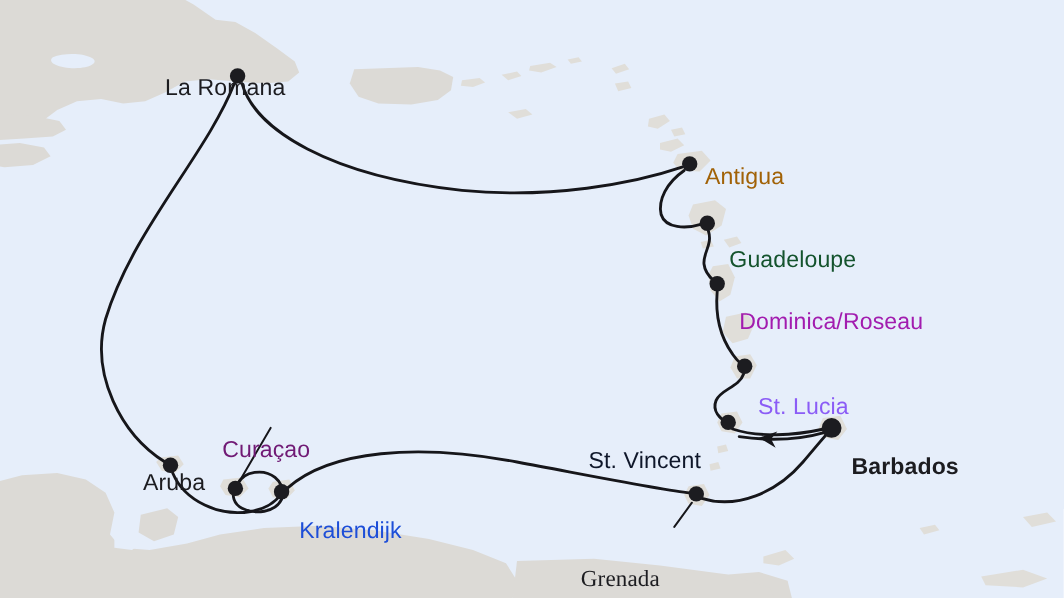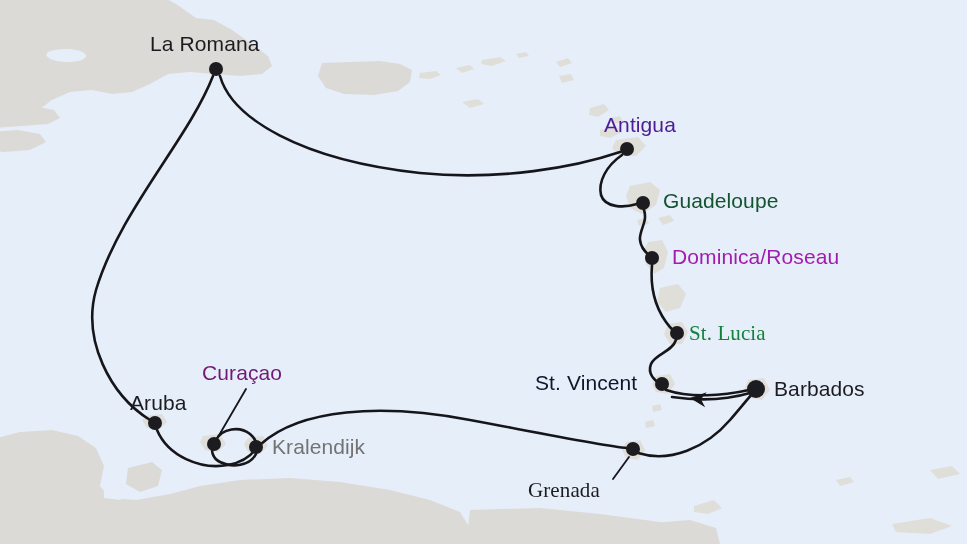--- a/index.html
+++ b/index.html
@@ -24,24 +24,25 @@
     display: block;
   }
   .port-label {
     position: absolute;
     font-family: "Liberation Sans", sans-serif;
     font-size: 21px;
     line-height: 21px;
     color: #1c1c20;
     white-space: nowrap;
     letter-spacing: 0.1px;
+    margin-top: 36px;
     -webkit-font-smoothing: antialiased;
   }
   .port-label.bold {
-    font-weight: normal;
+    font-weight: bold;
   }
 </style>
 </head>
 <body>
 
 <div id="map-root">
 
   <svg id="map-svg" viewBox="0 0 967 544">
     <defs></defs>
 
@@ -146,25 +147,25 @@
         <circle cx="155" cy="423" r="7" fill="#1c1c20"></circle>
       </g>
 
     <g id="arrow-layer" fill="#16161a">
         <path d="M 0 0 L -16 -7.5 L -11 0 L -16 7.5 Z" transform="translate(690,398) rotate(186)"></path>
       </g>
   </svg>
 
   <div id="label-layer">
       <div class="port-label" style="left: 150px; top: 33px; color: rgb(28, 28, 32);">La Romana</div>
-      <div class="port-label" style="left: 604px; top: 114px; color: #4c1d95;">Antigua</div>
+      <div class="port-label" style="left: 641px; top: 114px; color: #a16207;">Antigua</div>
       <div class="port-label" style="left: 663px; top: 190px; color: #14532d;">Guadeloupe</div>
       <div class="port-label" style="left: 672px; top: 246px; color: #a21caf;">Dominica/Roseau</div>
-      <div class="port-label" style="left: 689px; top: 323px; color: #15803d; font-family: Liberation Serif, serif;">St. Lucia</div>
+      <div class="port-label" style="left: 689px; top: 323px; color: #8b5cf6;">St. Lucia</div>
       <div class="port-label" style="left: 535px; top: 372px; color: #0f172a;">St. Vincent</div>
       <div class="port-label bold" style="left: 774px; top: 378px; color: rgb(28, 28, 32);">Barbados</div>
       <div class="port-label" style="left: 528px; top: 480px; color: rgb(28, 28, 32); font-family: Liberation Serif, serif;">Grenada</div>
-      <div class="port-label" style="left: 272px; top: 436px; color: #737373;">Kralendijk</div>
+      <div class="port-label" style="left: 272px; top: 436px; color: #1d4ed8;">Kralendijk</div>
       <div class="port-label" style="left: 202px; top: 362px; color: #701a75;">Curaçao</div>
       <div class="port-label" style="left: 130px; top: 392px; color: rgb(28, 28, 32);">Aruba</div>
     </div>
 
 </div>
 
 </body></html>

